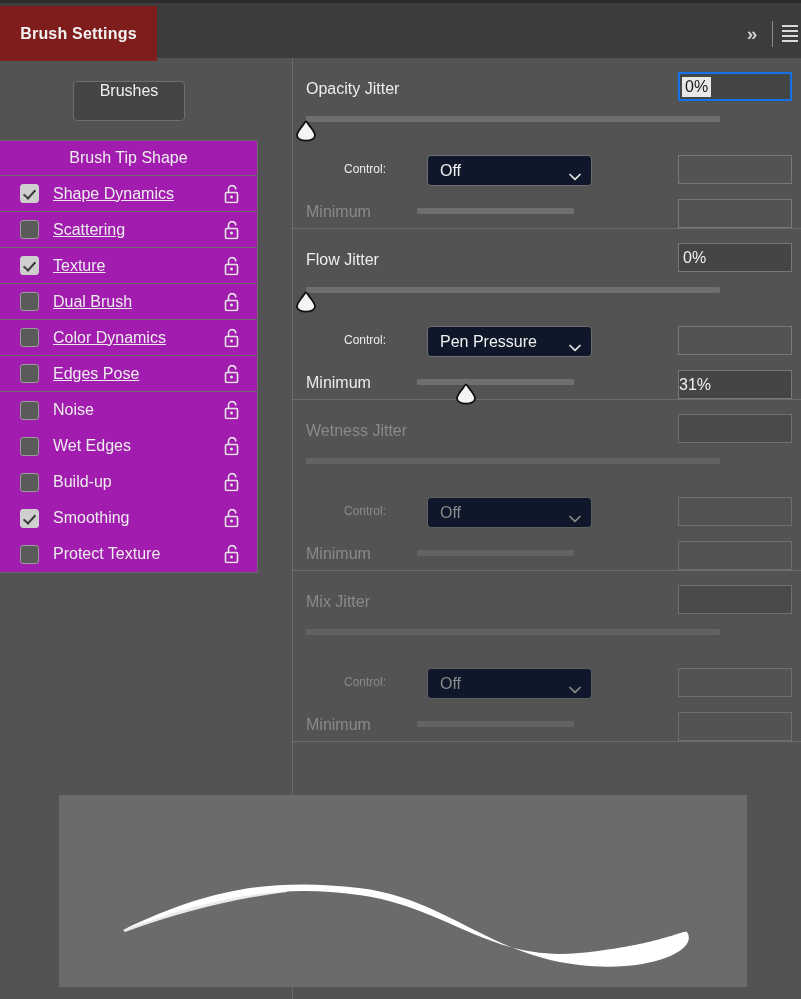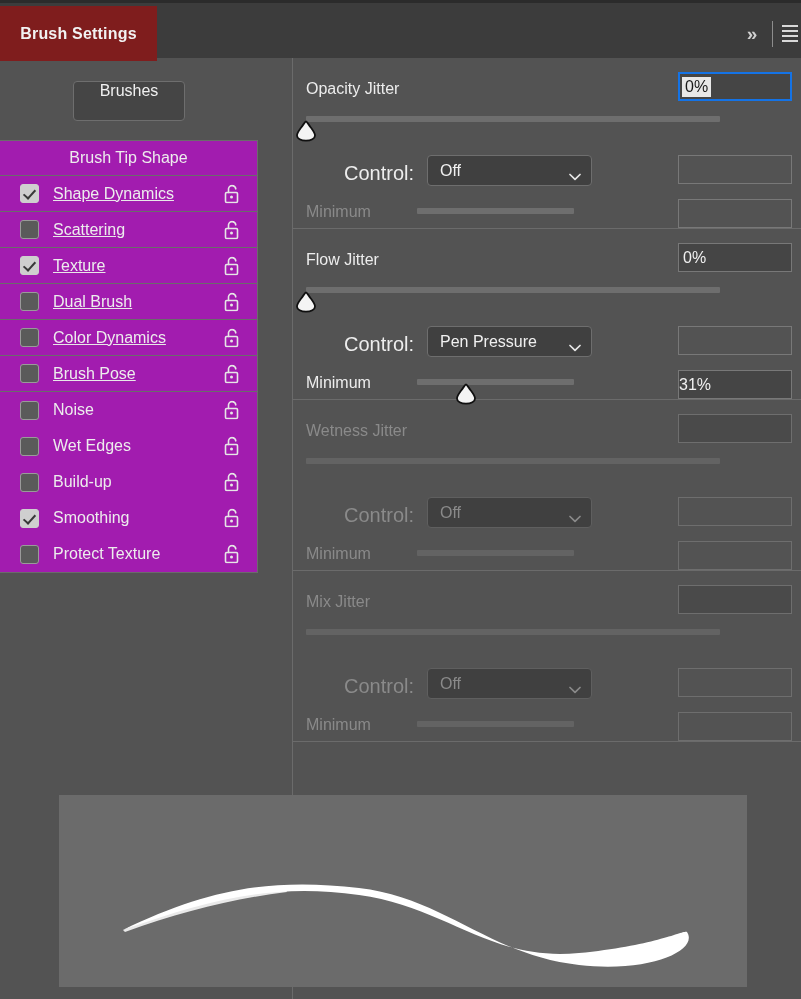--- a/index.html
+++ b/index.html
@@ -240,31 +240,31 @@
     position: absolute;
     width: 24px; height: 22px;
     top: 62px;
   }
   .knob svg { display: block; }
 
   
   .ctrl-label {
     position: absolute;
     left: 51px; top: 104px;
-    font-size: 20px;
+    font-size: 12px;
     color: #ededed;
     text-align: center;
   }
   .section.dim .ctrl-label { color: #8a8a8a; }
 
   .select {
     position: absolute;
     left: 134px; top: 97px;
     width: 165px; height: 31px;
-    background: #404040;
+    background: #0f172a;
     border: 1px solid #6e6e6e;
     border-radius: 4px;
     box-sizing: border-box;
     display: flex;
     align-items: center;
     font-size: 16px;
     color: #f0f0f0;
   }
   .section.dim .select { color: #8a8a8a; border-color: #5f5f5f; }
   .select .sel-txt { margin-left: 12px; }
@@ -401,21 +401,21 @@
             <div class="cb off"></div>
             <span class="row-label">Color Dynamics</span>
             <span class="lock"><svg width="17" height="19" viewBox="0 0 17 19">
                 <rect x="2.5" y="8" width="12" height="10" rx="1.2" fill="none" stroke="#e6e6e6" stroke-width="1.6"></rect>
                 <path d="M 5.5 8 L 5.5 5.2 A 3.4 3.4 0 0 1 12.8 4.4" fill="none" stroke="#e6e6e6" stroke-width="1.6" stroke-linecap="round"></path>
                 <circle cx="8.5" cy="12.6" r="1.5" fill="#e6e6e6"></circle>
               </svg></span>
           </div>
           <div class="list-row sep">
             <div class="cb off"></div>
-            <span class="row-label">Brush Pose</span>
+            <span class="row-label">Edges Pose</span>
             <span class="lock"><svg width="17" height="19" viewBox="0 0 17 19">
                 <rect x="2.5" y="8" width="12" height="10" rx="1.2" fill="none" stroke="#e6e6e6" stroke-width="1.6"></rect>
                 <path d="M 5.5 8 L 5.5 5.2 A 3.4 3.4 0 0 1 12.8 4.4" fill="none" stroke="#e6e6e6" stroke-width="1.6" stroke-linecap="round"></path>
                 <circle cx="8.5" cy="12.6" r="1.5" fill="#e6e6e6"></circle>
               </svg></span>
           </div>
           <div class="list-row">
             <div class="cb off"></div>
             <span class="row-label">Noise</span>
             <span class="lock"><svg width="17" height="19" viewBox="0 0 17 19">

